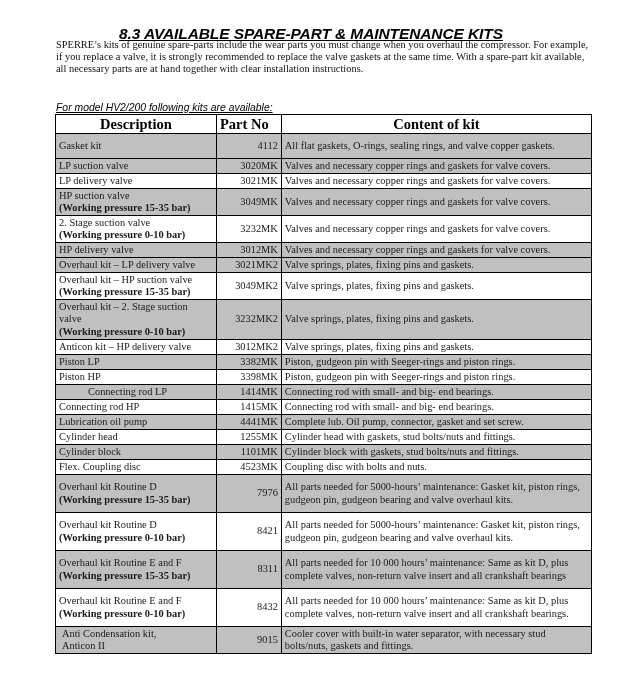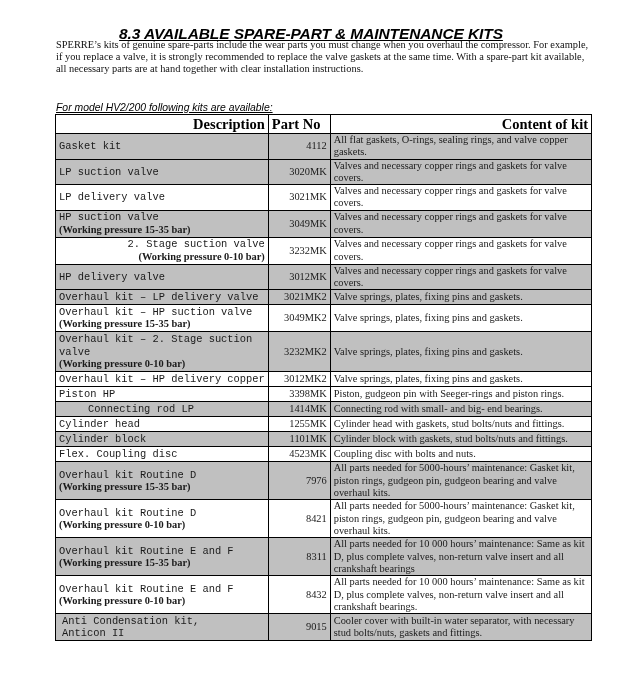--- a/index.html
+++ b/index.html
@@ -29,32 +29,32 @@
     font-family: "Liberation Serif", serif;
     font-size: 10.4px; color: #1a1a1a;
   }
   table.kits td, table.kits th {
     border: 1.2px solid #000;
     padding: 0 3px;
     vertical-align: middle;
     line-height: 12.3px;
   }
   table.kits th {
-    font-size: 14.5px; font-weight: bold; text-align: right;
+    font-size: 14.5px; font-weight: bold; text-align: center;
     line-height: 17px; padding: 1px 3px 0 3px; color: #000;
   }
   table.kits th.part { text-align: left; }
   col.c1 { width: 161px; }
   col.c2 { width: 65px; }
   col.c3 { width: 311px; }
   td.part { text-align: right; white-space: nowrap; padding: 0 2px; }
   td.desc { white-space: nowrap; }
   tr.shade td { background: #c0c0c0; }
   .bold { font-weight: bold; display: block; }
-  .line { display: block; font-family: Liberation Mono, monospace; }
+  .line { display: block; }
 </style>
 </head>
 <body>
 
 <div class="title">8.3 AVAILABLE SPARE-PART &amp; MAINTENANCE KITS</div>
 <div class="intro">SPERRE’s kits of genuine spare-parts include the wear parts you must change when you overhaul the compressor.  For example, if you replace a valve, it is strongly recommended to replace the valve gaskets at the same time. With a spare-part kit available, all necessary parts are at hand together with clear installation instructions.</div>
 <div class="subtitle">For model HV2/200 following kits are available:</div>
 
 <table class="kits">
   <colgroup>
@@ -93,21 +93,21 @@
       </tr>
       <tr class="shade">
         <td class="desc" style="height: 26px;">
           <span class="line">HP suction valve</span>
           <span class="bold">(Working pressure 15-35 bar)</span>
         </td>
         <td class="part">3049MK</td>
         <td>Valves and necessary copper rings and gaskets for valve covers.</td>
       </tr>
       <tr>
-        <td class="desc" style="height: 26px; text-align: right;">
+        <td class="desc" style="height: 26px;">
           <span class="line">2. Stage suction valve</span>
           <span class="bold">(Working pressure 0-10 bar)</span>
         </td>
         <td class="part">3232MK</td>
         <td>Valves and necessary copper rings and gaskets for valve covers.</td>
       </tr>
       <tr class="shade">
         <td class="desc" style="height: 14px;">
           <span class="line">HP delivery valve</span>
         </td>
@@ -133,38 +133,59 @@
         <td class="desc" style="height: 39px;">
           <span class="line">Overhaul kit – 2. Stage suction</span>
           <span class="line">valve</span>
           <span class="bold">(Working pressure 0-10 bar)</span>
         </td>
         <td class="part">3232MK2</td>
         <td>Valve springs, plates, fixing pins and gaskets.</td>
       </tr>
       <tr>
         <td class="desc" style="height: 14px;">
-          <span class="line">Overhaul kit – HP delivery copper</span>
+          <span class="line">Anticon kit – HP delivery valve</span>
         </td>
         <td class="part">3012MK2</td>
         <td>Valve springs, plates, fixing pins and gaskets.</td>
+      </tr>
+      <tr class="shade">
+        <td class="desc" style="height: 14px;">
+          <span class="line">Piston LP</span>
+        </td>
+        <td class="part">3382MK</td>
+        <td>Piston, gudgeon pin with Seeger-rings and piston rings.</td>
       </tr>
       <tr>
         <td class="desc" style="height: 14px;">
           <span class="line">Piston HP</span>
         </td>
         <td class="part">3398MK</td>
         <td>Piston, gudgeon pin with Seeger-rings and piston rings.</td>
       </tr>
       <tr class="shade">
         <td class="desc" style="height: 14px; padding-left: 32px;">
           <span class="line">Connecting rod LP</span>
         </td>
         <td class="part">1414MK</td>
         <td>Connecting rod with small- and big- end bearings.</td>
+      </tr>
+      <tr>
+        <td class="desc" style="height: 14px;">
+          <span class="line">Connecting rod HP</span>
+        </td>
+        <td class="part">1415MK</td>
+        <td>Connecting rod with small- and big- end bearings.</td>
+      </tr>
+      <tr class="shade">
+        <td class="desc" style="height: 14px;">
+          <span class="line">Lubrication oil pump</span>
+        </td>
+        <td class="part">4441MK</td>
+        <td>Complete lub. Oil pump, connector, gasket and set screw.</td>
       </tr>
       <tr>
         <td class="desc" style="height: 14px;">
           <span class="line">Cylinder head</span>
         </td>
         <td class="part">1255MK</td>
         <td>Cylinder head with gaskets, stud bolts/nuts and fittings.</td>
       </tr>
       <tr class="shade">
         <td class="desc" style="height: 14px;">

